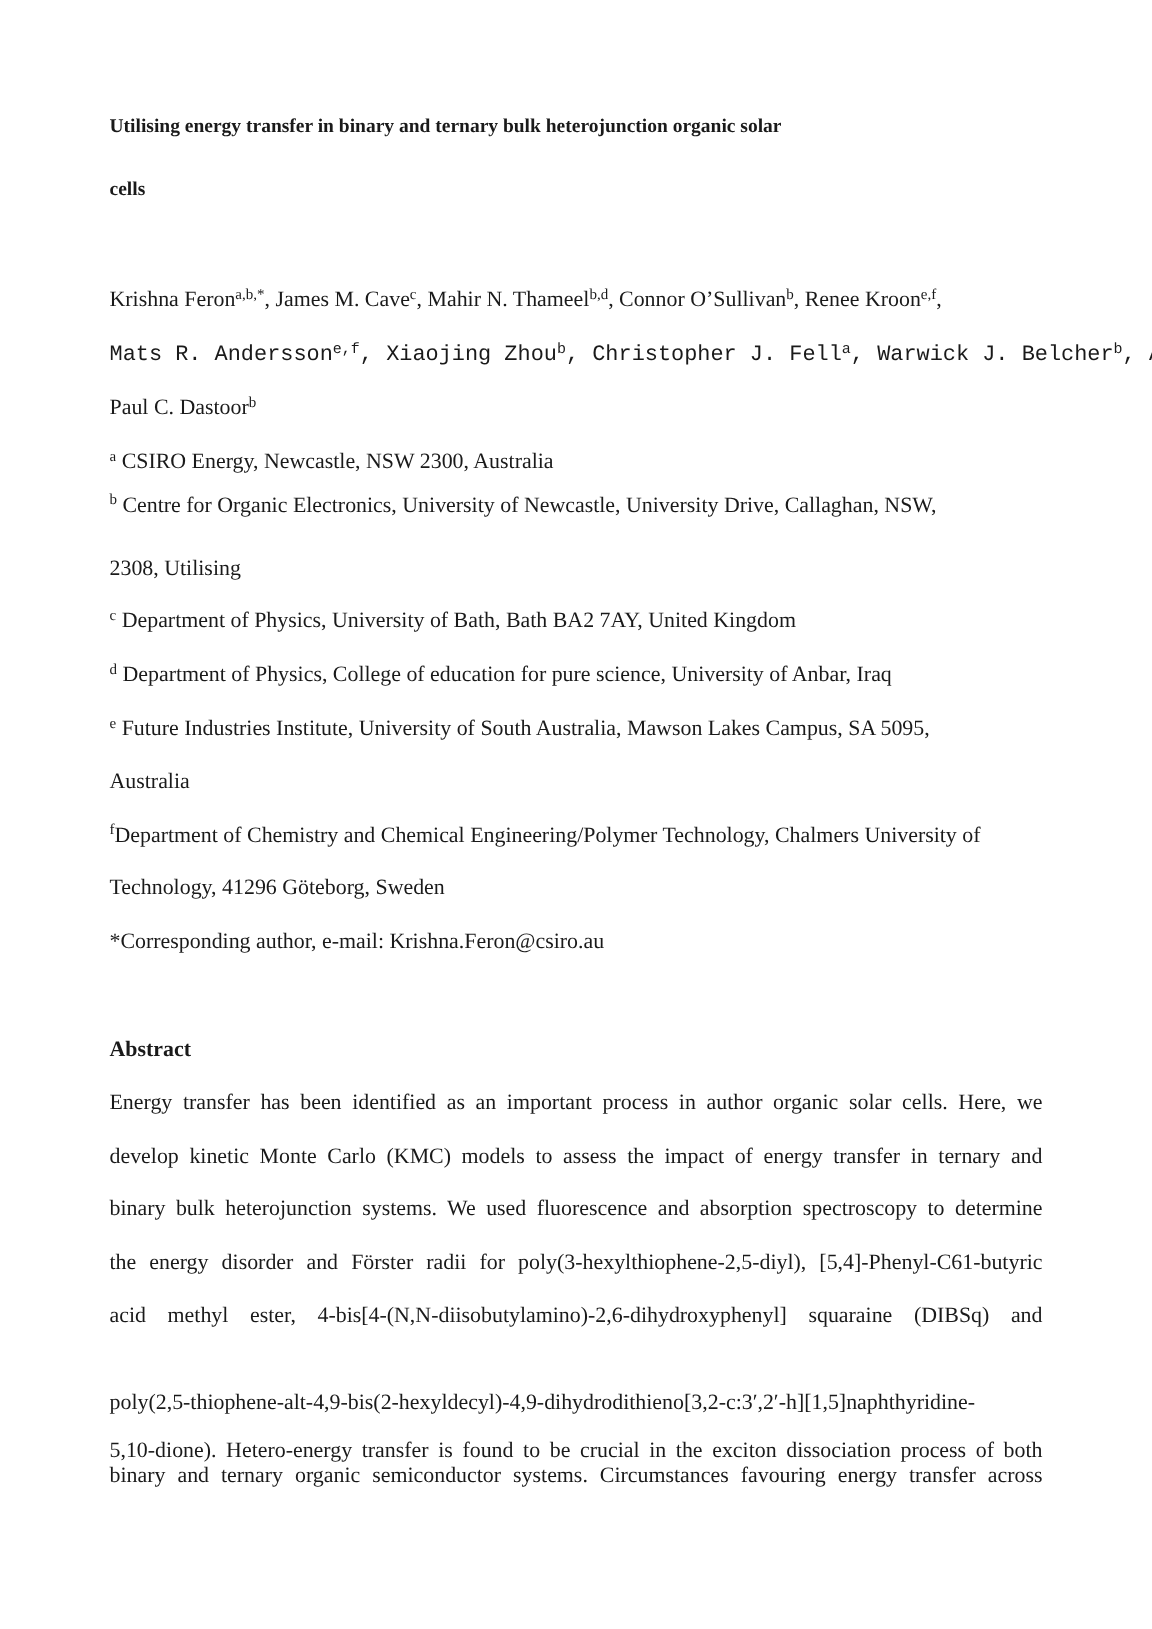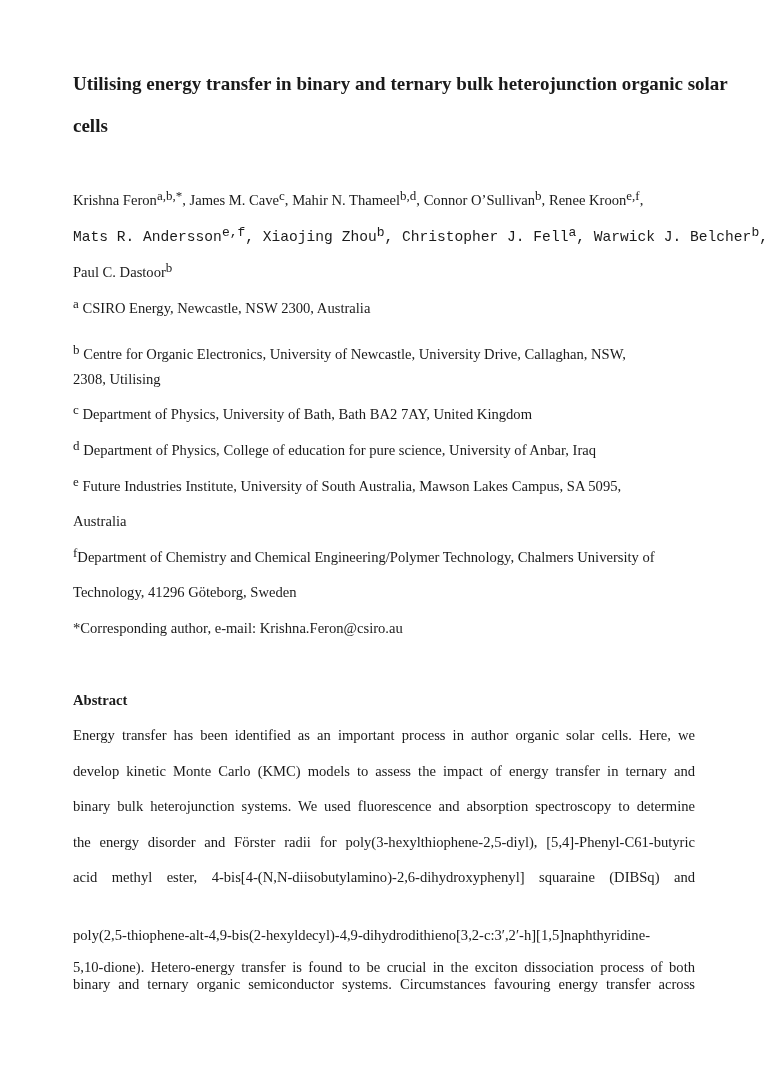--- a/index.html
+++ b/index.html
@@ -3,23 +3,23 @@
 <meta charset="utf-8">
 <style>
   html, body { margin: 0; padding: 0; background: #ffffff; }
   body { width: 768px; height: 1086px; overflow: hidden; position: relative; }
   .page {
     position: absolute; left: 73px; top: 0; width: 622px;
     font-family: "Liberation Serif", serif; color: #1a1a1a; font-size: 14.6px;
   }
   .line { position: absolute; left: 0; white-space: nowrap; line-height: 18px; }
   .justify { width: 622px; text-align: justify; text-align-last: justify; white-space: normal; }
-  .title { font-weight: bold; font-size: 19px; }
+  .title { font-weight: bold; font-size: 13px; }
   .heading { font-weight: bold; }
-  sup { font-size: 13px; vertical-align: 0; position: relative; top: -5px; line-height: 0; }
+  sup { font-size: 10px; vertical-align: 0; position: relative; top: -5px; line-height: 0; }
 </style>
 </head>
 <body>
 
 <div class="page">
 
   <div class="line title" style="top:75px;">Utilising energy transfer in binary and ternary bulk heterojunction organic solar</div>
   <div class="line title" style="top:117px;">cells</div>
 
   <div class="line" style="top:191px;">
@@ -31,21 +31,21 @@
   </div>
 
   <div class="line" style="top:263px;">
     <span>Paul C. Dastoor</span><sup>b</sup>
   </div>
 
   <div class="line" style="top:299px;">
     <sup>a</sup> <span>CSIRO Energy, Newcastle, NSW 2300, Australia</span>
   </div>
 
-  <div class="line" style="top:345px;">
+  <div class="line" style="top:328px;">
     <sup>b</sup> <span>Centre for Organic Electronics, University of Newcastle, University Drive, Callaghan, NSW,</span>
   </div>
   <div class="line" style="top:370px;">2308, Utilising</div>
 
   <div class="line" style="top:405px;">
     <sup>c</sup> <span>Department of Physics, University of Bath, Bath BA2 7AY, United Kingdom</span>
   </div>
 
   <div class="line" style="top:441px;">
     <sup>d</sup> <span>Department of Physics, College of education for pure science, University of Anbar, Iraq</span>

